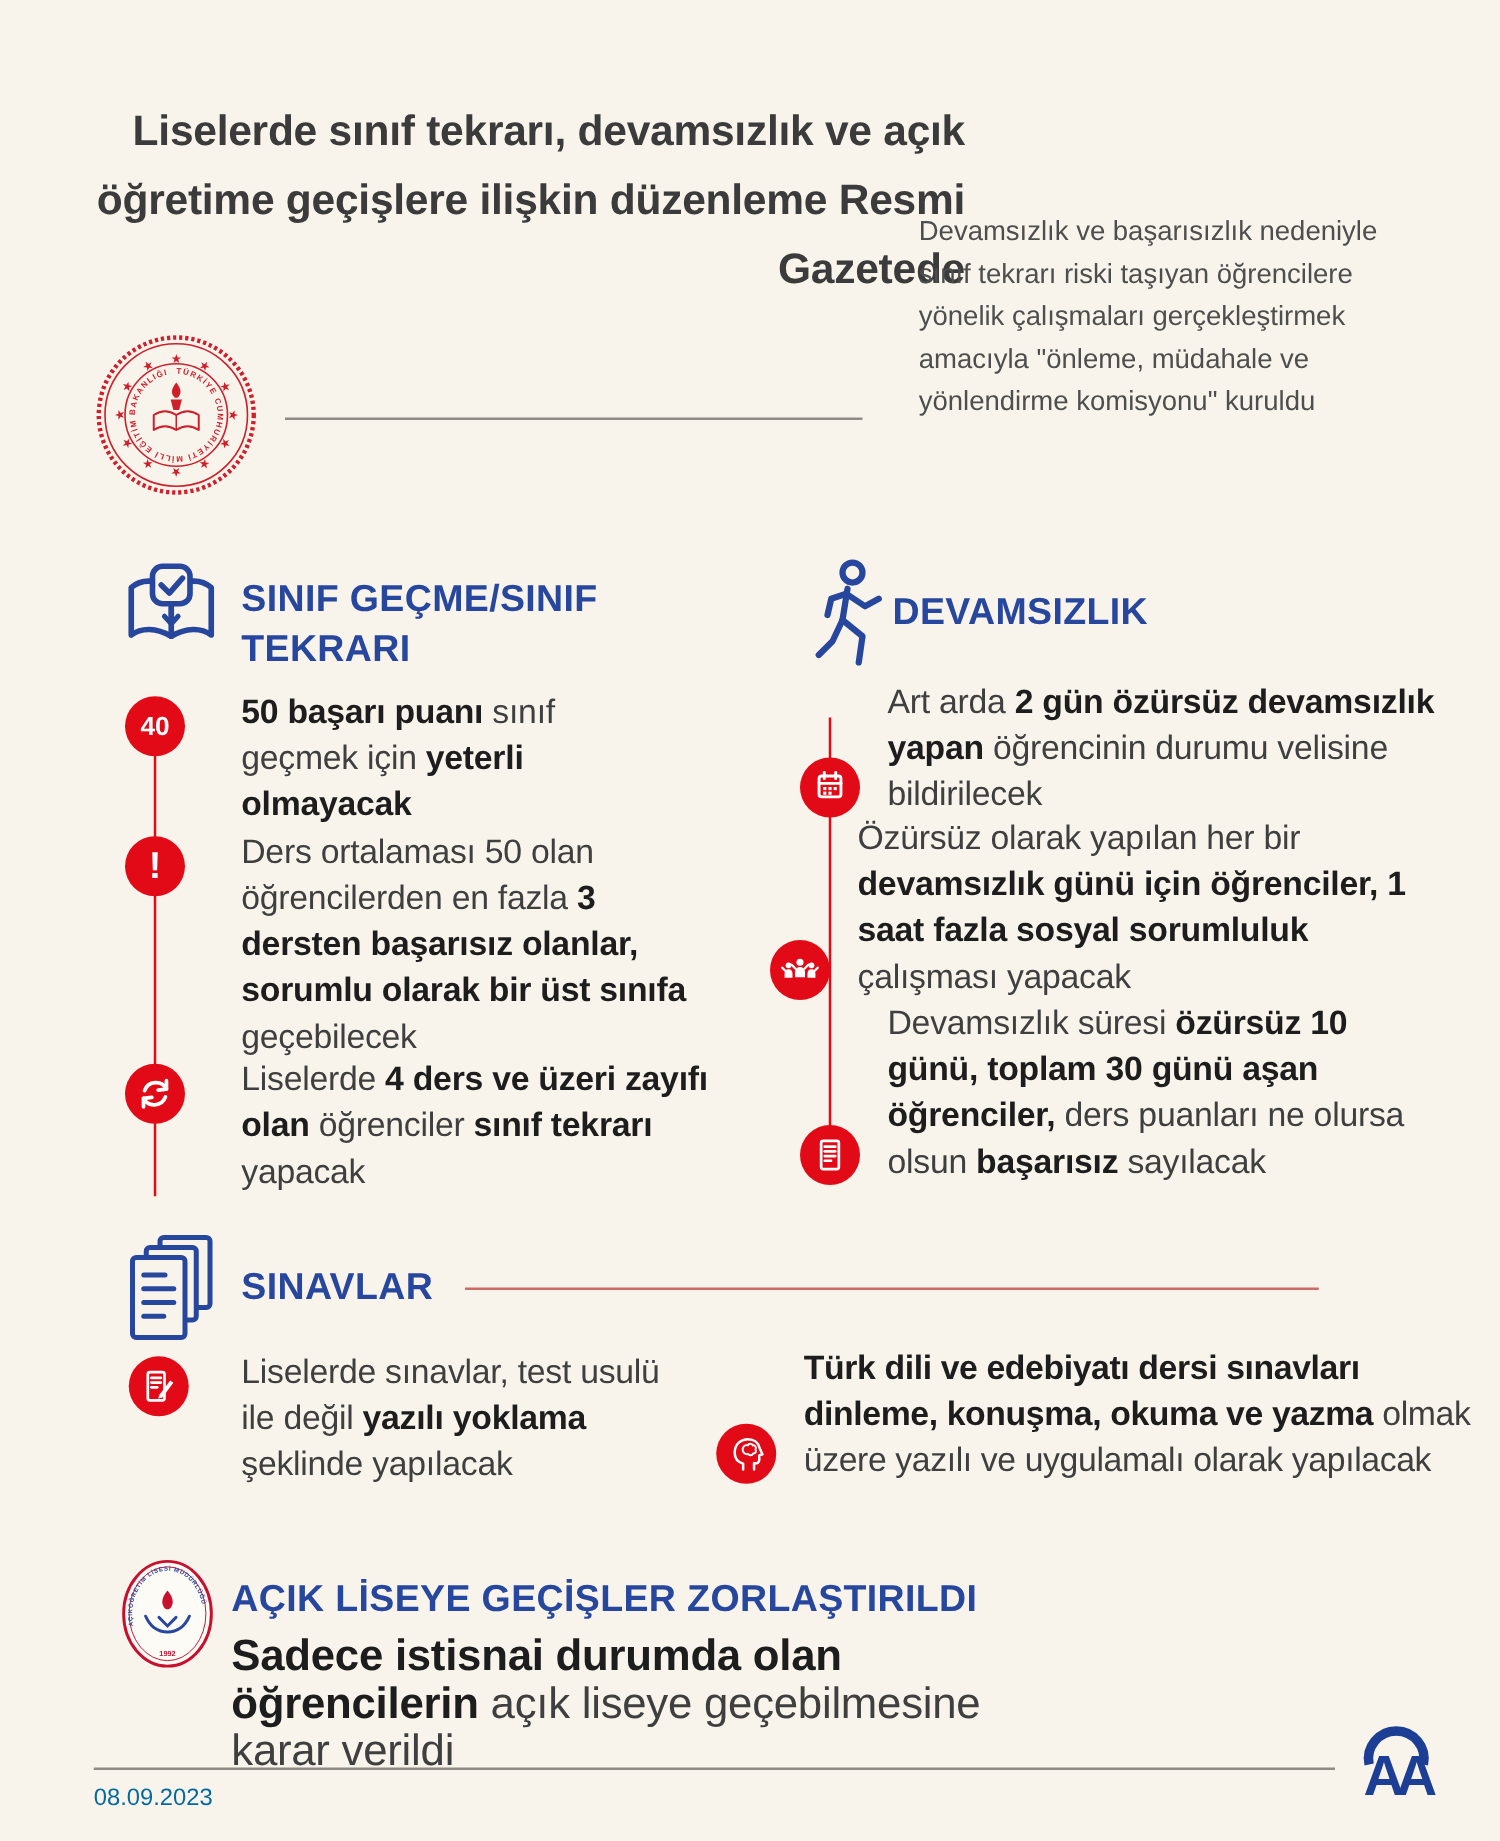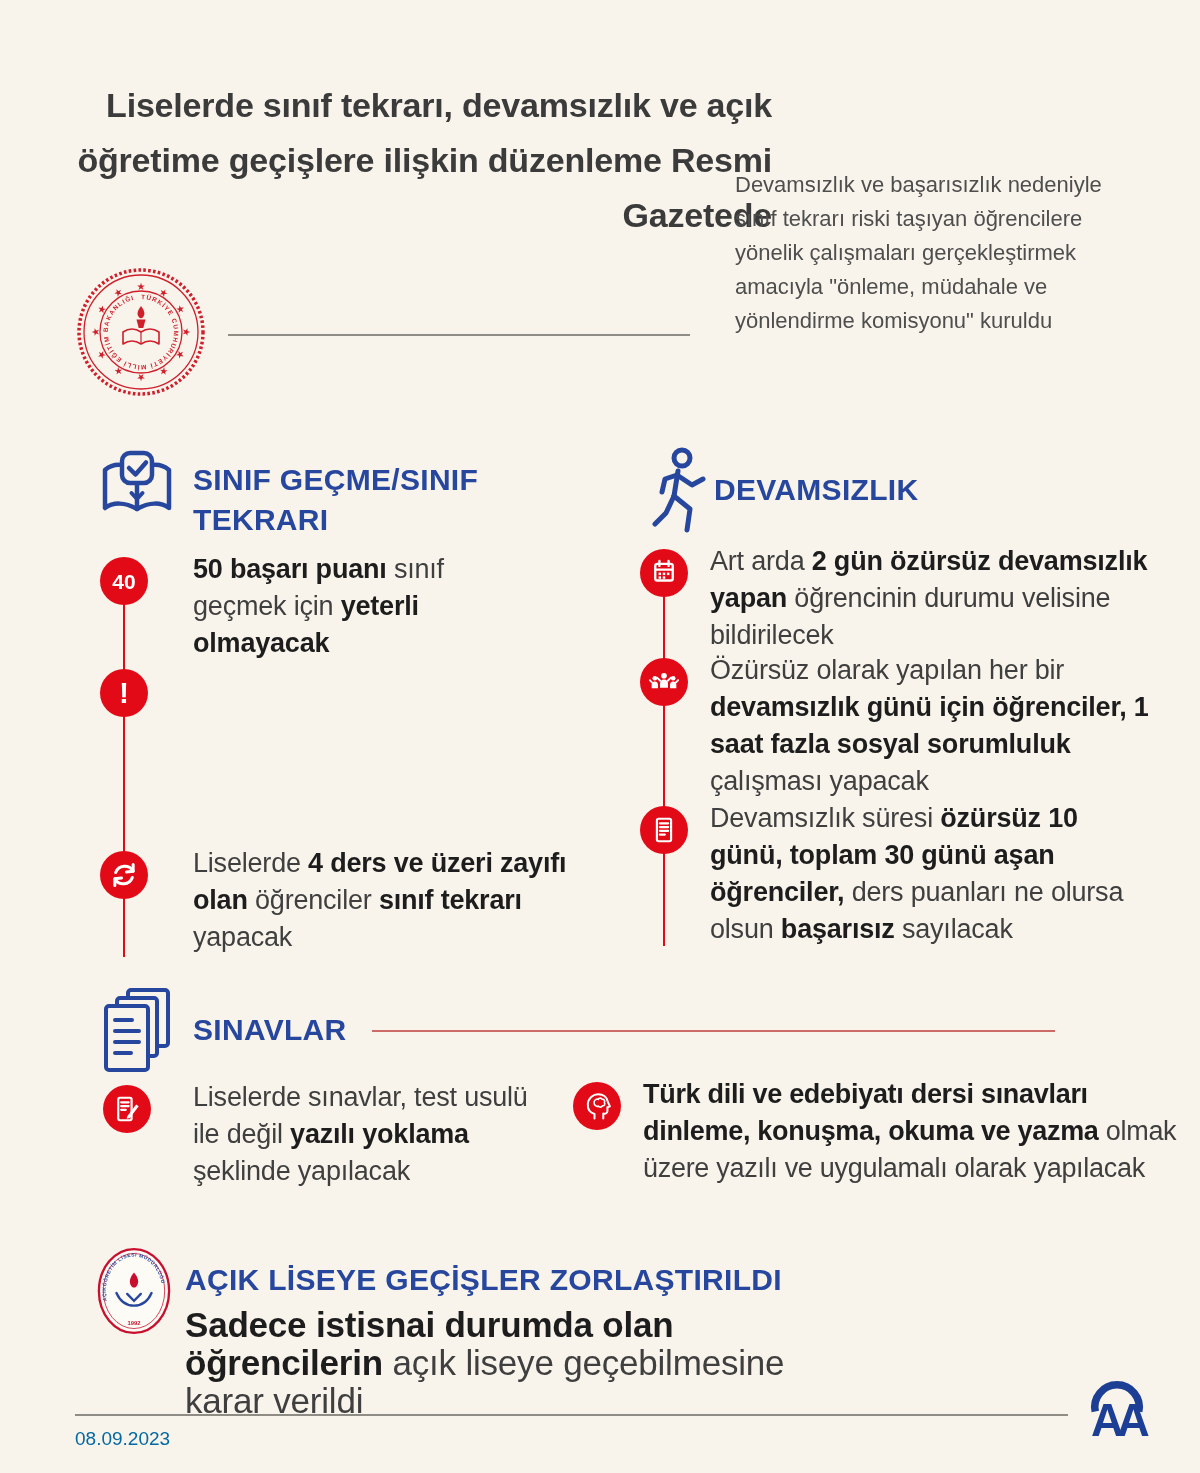--- a/index.html
+++ b/index.html
@@ -7,21 +7,21 @@
     position:relative;width:1200px;height:1473px;background:#f8f4eb;
     font-family:"Liberation Sans","DejaVu Sans",sans-serif;overflow:hidden;margin:0 auto;
   }
   .abs{position:absolute;}
   .title{font-size:34px;line-height:55px;font-weight:700;color:#3b3b3b;margin:0;letter-spacing:-0.2px;text-align:right;}
   .intro{font-size:22px;line-height:34px;color:#4e4e4e;margin:0;}
   .sec-head{font-size:30px;font-weight:700;color:#27479e;margin:0;line-height:40px;letter-spacing:0.3px;}
   .body{font-size:27px;line-height:37px;color:#3f3f3f;margin:-6px 0 0 0;letter-spacing:-0.2px;}
   .body strong{color:#1d1d1d;}
   .item{display:flex;gap:45px;align-items:flex-start;}
-  .item.gap22{gap:22px;}
+  .item.gap22{gap:22px;align-items:flex-end;}
   .item.gap42{gap:42px;}
   .dot{
     width:48px;height:48px;border-radius:50%;background:#e30a17;flex:0 0 48px;
     display:flex;align-items:center;justify-content:center;position:relative;z-index:2;
   }
   .dot-txt{color:#ffffff;font-weight:700;font-size:21px;line-height:1;}
   .dot-txt.big{font-size:30px;}
   .vline{width:2px;background:#e30a17;z-index:1;}
   .rule{height:2px;background:#8f8c85;}
   .sin-rule{height:2px;background:#cb6a66;}
@@ -100,20 +100,21 @@
     <div class="dot">
       <span class="dot-txt">40</span>
     </div>
     <p class="body" style="width:340px;"><strong>50 başarı puanı</strong> sınıf geçmek için <strong>yeterli olmayacak</strong></p>
   </div>
 
   <div class="abs item" style="left:100px;top:669px;">
     <div class="dot">
       <span class="dot-txt big">!</span>
     </div>
+    <p class="body" style="width:380px;">Ders ortalaması 50 olan öğrencilerden en fazla <strong>3 dersten başarısız olanlar, sorumlu olarak bir üst sınıfa</strong> geçebilecek</p>
   </div>
 
   <div class="abs item" style="left:100px;top:851px;">
     <div class="dot">
       <svg width="40" height="40" viewBox="0 0 48 48">
         <g fill="none" stroke="#ffffff" stroke-width="3.6" stroke-linecap="round" stroke-linejoin="round">
           <path d="M14,21 A11.5,11.5 0 0 1 35,19.5"></path>
           <polyline points="35,11.5 35,19.5 27,20.5"></polyline>
           <path d="M34,27 A11.5,11.5 0 0 1 13,28.5"></path>
           <polyline points="13,36.5 13,28.5 21,27.5"></polyline>
@@ -153,21 +154,21 @@
           <rect x="22.5" y="23.5" width="3" height="3"></rect>
           <rect x="27.5" y="23.5" width="3" height="3"></rect>
           <rect x="17.5" y="28" width="3" height="3"></rect>
           <rect x="22.5" y="28" width="3" height="3"></rect>
         </g>
       </svg>
     </div>
     <p class="body" style="width:455px;">Art arda <strong>2 gün özürsüz devamsızlık yapan</strong> öğrencinin durumu velisine bildirilecek</p>
   </div>
 
-  <div class="abs item gap22" style="left:640px;top:658px;">
+  <div class="abs item gap22" style="left:616px;top:658px;">
     <div class="dot">
       <svg width="40" height="40" viewBox="0 0 48 48">
         <g fill="#ffffff">
           <circle cx="24" cy="16.5" r="3.4"></circle>
           <path d="M24,21 C20.8,21 19.2,23.2 19.2,26.2 L19.2,31 H28.8 L28.8,26.2 C28.8,23.2 27.2,21 24,21 Z"></path>
           <circle cx="13" cy="19.5" r="2.8"></circle>
           <path d="M13,23.3 C10.4,23.3 9.2,25.2 9.2,27.6 L9.2,31.5 H16.8 L16.8,27.6 C16.8,25.2 15.6,23.3 13,23.3 Z"></path>
           <circle cx="35" cy="19.5" r="2.8"></circle>
           <path d="M35,23.3 C32.4,23.3 31.2,25.2 31.2,27.6 L31.2,31.5 H38.8 L38.8,27.6 C38.8,25.2 37.6,23.3 35,23.3 Z"></path>
         </g>

